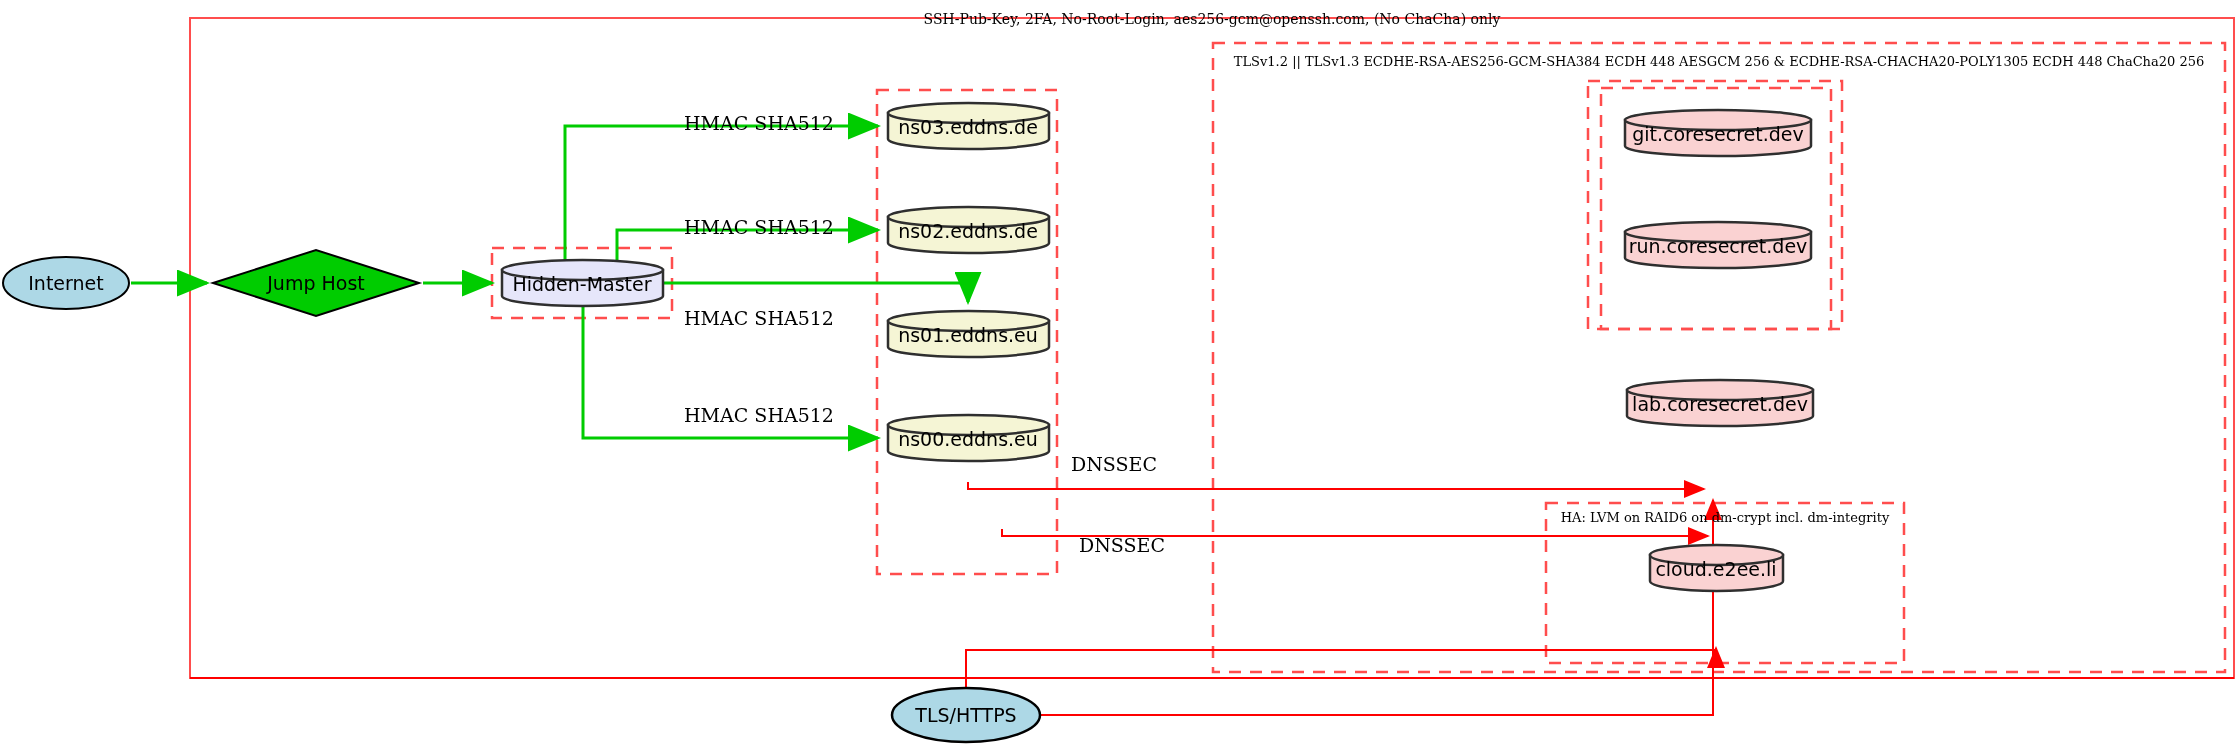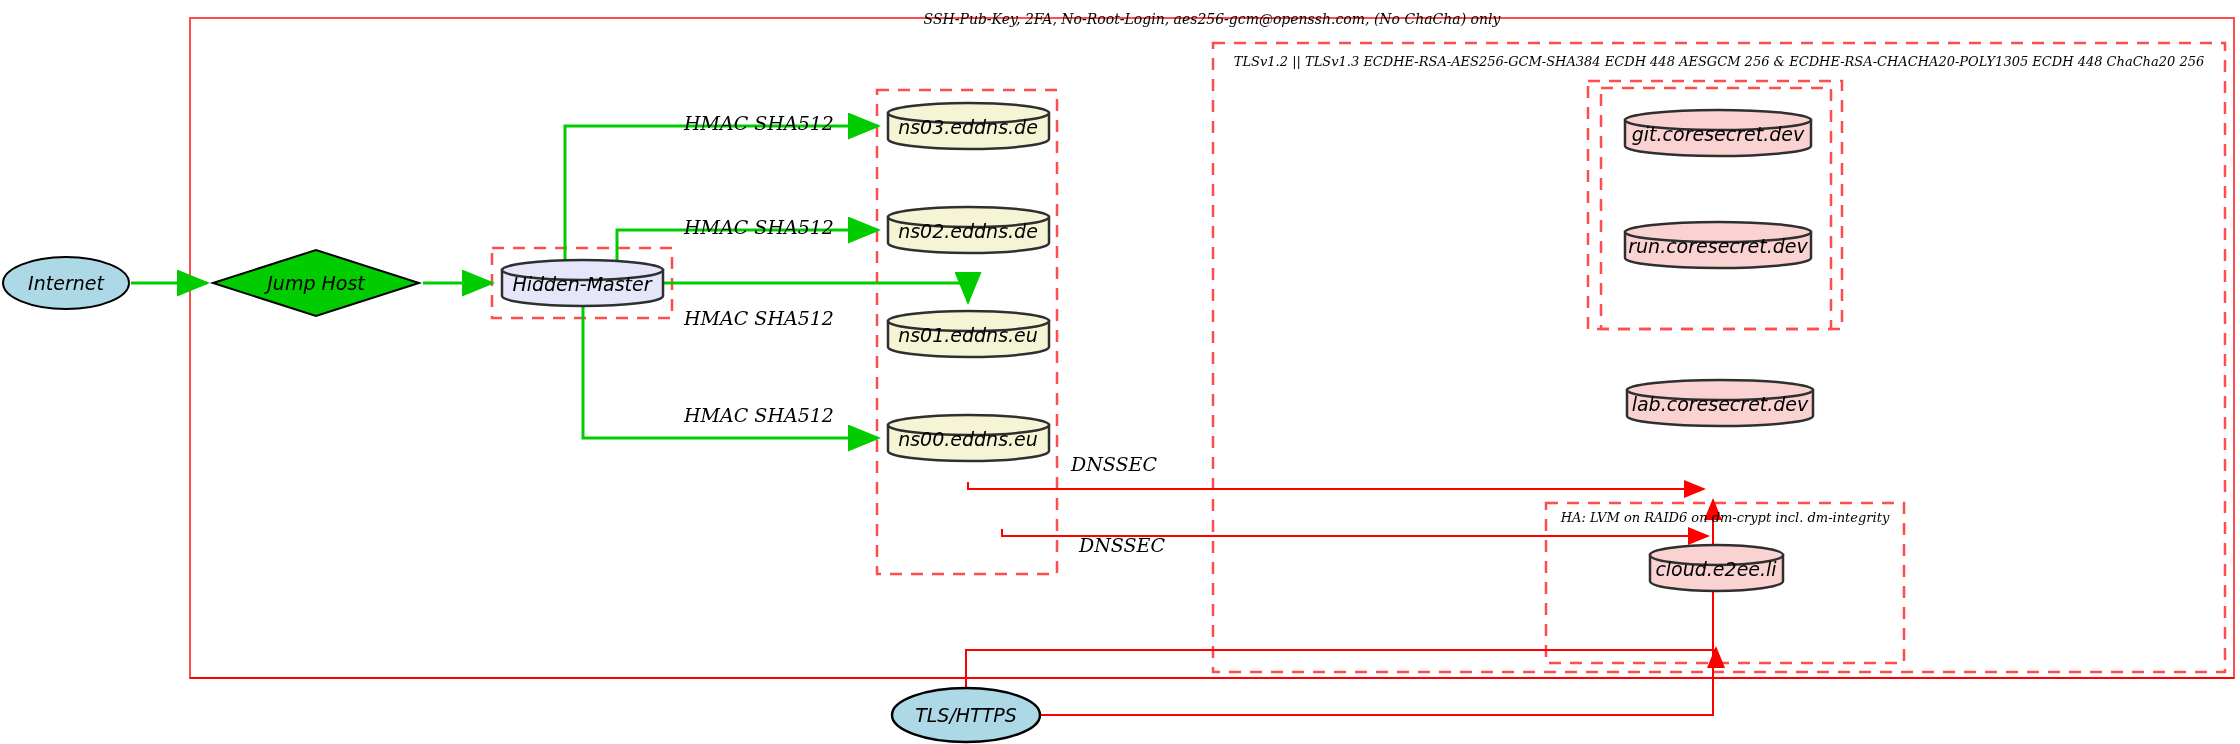--- a/index.html
+++ b/index.html
@@ -1,18 +1,18 @@
 <!DOCTYPE html>
 <html><head>
 <meta charset="utf-8">
 <style>
   html,body{margin:0;padding:0;background:#ffffff;}
   body{width:2240px;height:744px;overflow:hidden;
        font-family:"Liberation Sans",sans-serif;}
-  #stage{position:relative;width:1792px;height:744px;font-style:italic;}
+  #stage{position:relative;width:1792px;height:744px;}
   svg.layer{position:absolute;left:0;top:0;width:2240px;height:744px;}
   .nodelabel{font-family:"DejaVu Sans",sans-serif;font-size:19px;fill:#000;
              text-anchor:middle;dominant-baseline:middle;}
   .edgelabel{font-family:"DejaVu Serif",serif;font-size:19px;fill:#000;
              text-anchor:middle;dominant-baseline:middle;}
   .boxlabel{font-family:"DejaVu Serif",serif;font-size:13px;fill:#000;
             text-anchor:middle;dominant-baseline:middle;}
   .boxlabel.big{font-size:14px;}
 </style>
 </head>

